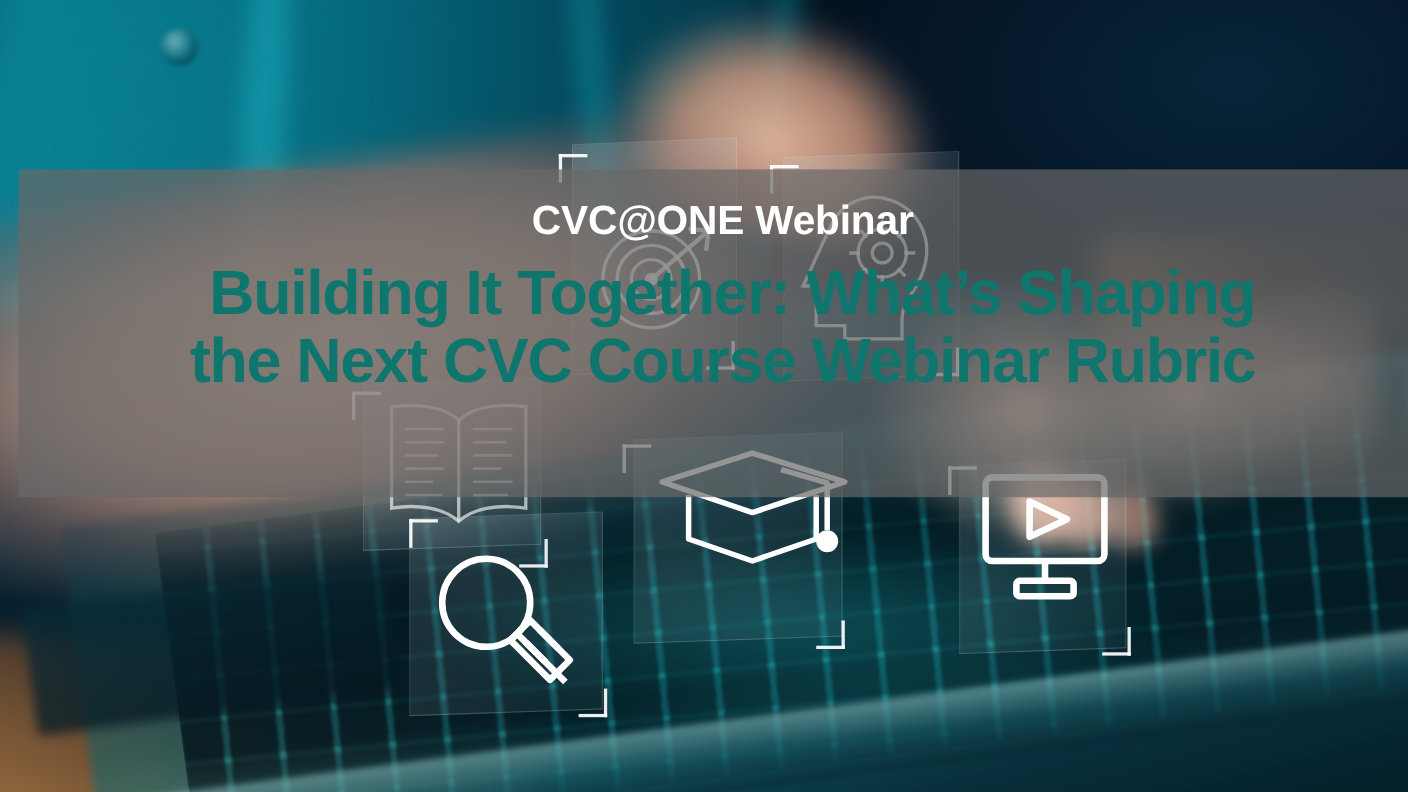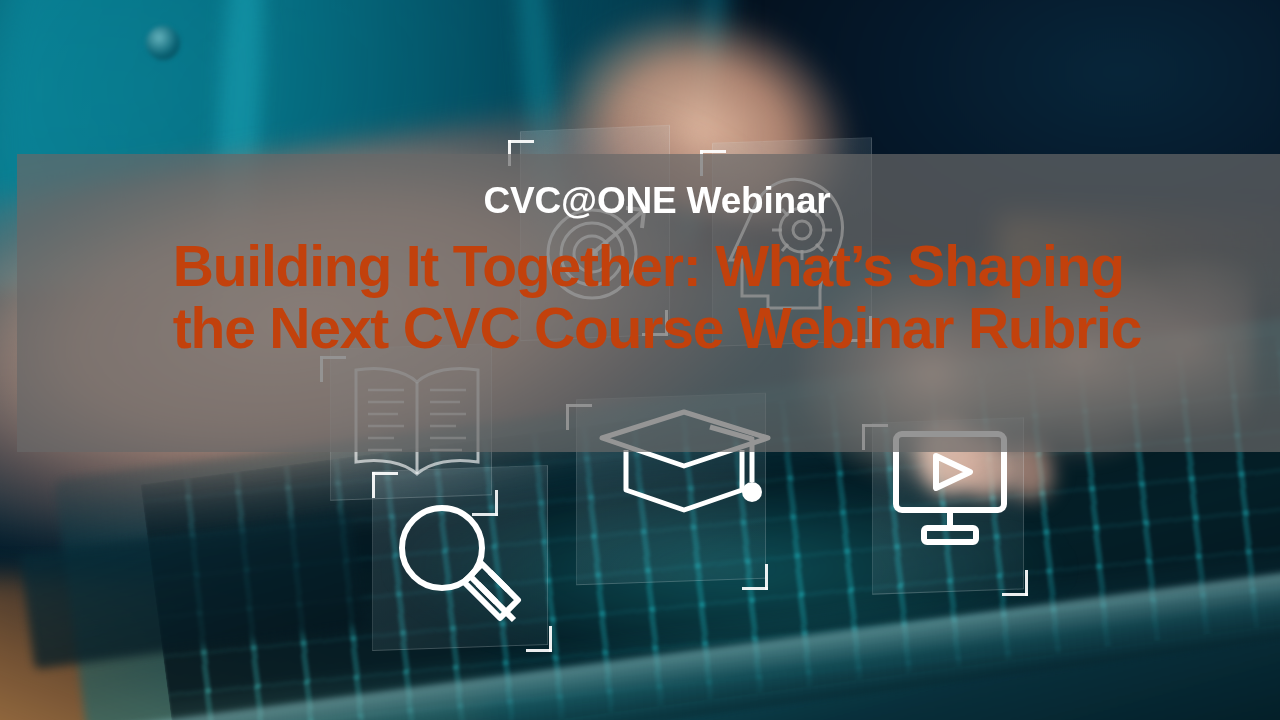--- a/index.html
+++ b/index.html
@@ -151,26 +151,26 @@
     color:#ffffff;
     font-size:37px;
     font-weight:bold;
     letter-spacing:-.2px;
     line-height:1.05;
     text-align:center;
     white-space:nowrap;
   }
   .title{
     margin-top:14px;
-    color:#c2410c;
+    color:#0f766e;
     font-size:57px;
     font-weight:bold;
     letter-spacing:-1.2px;
     line-height:1.09;
-    text-align:left;
+    text-align:right;
     white-space:nowrap;
   }
   .title .l2{ display:block; }
 </style>
 </head>
 <body>
 
 <div class="stage">
 
   <div class="photo">

